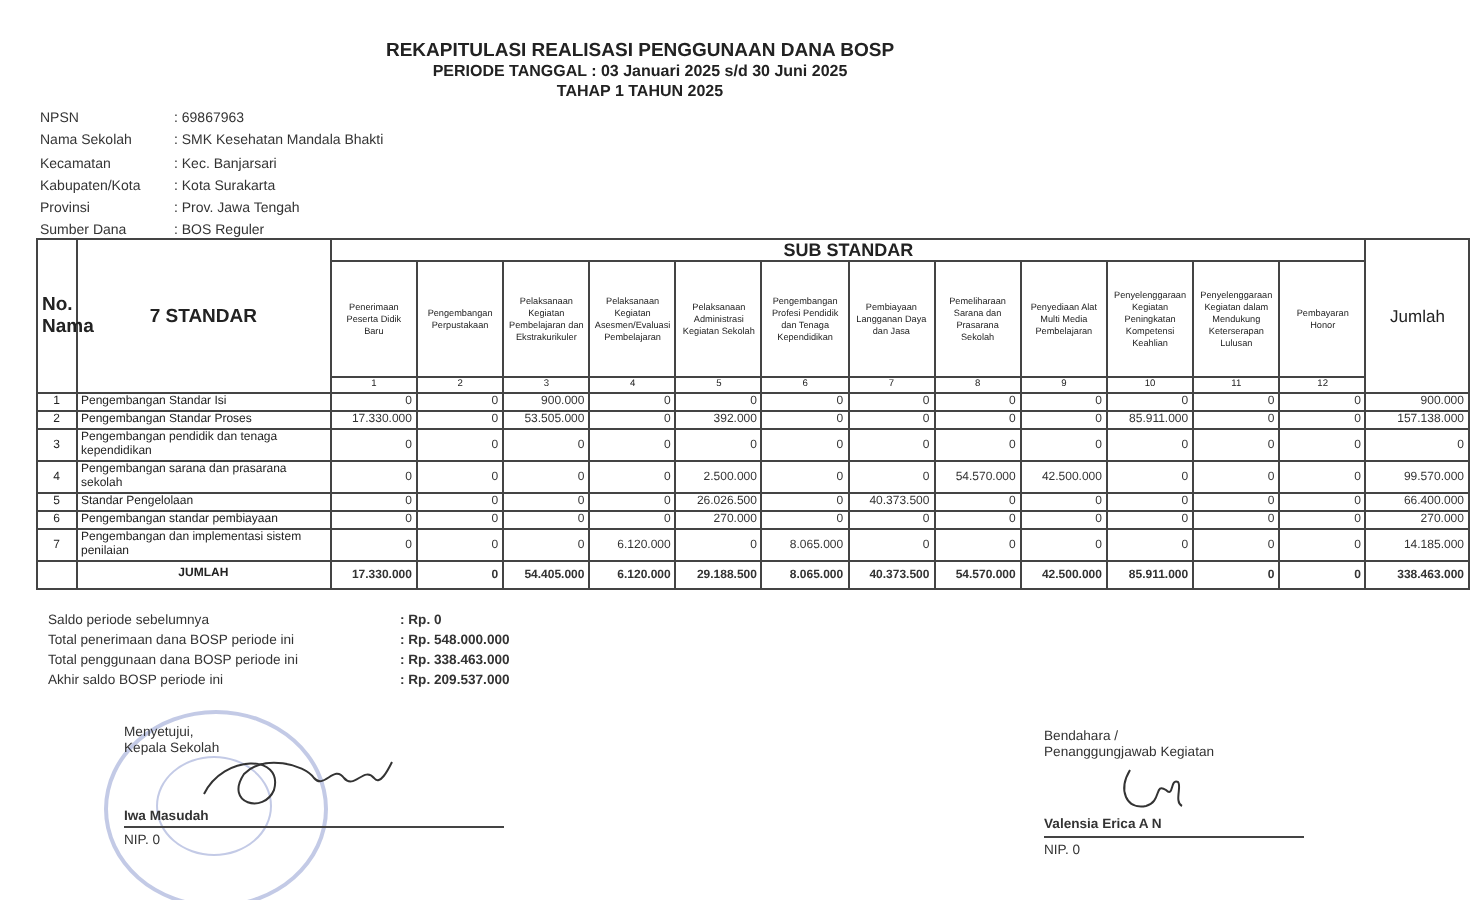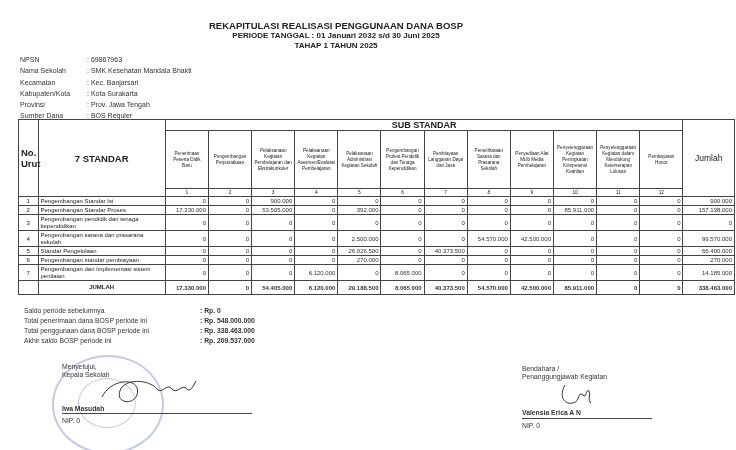--- a/index.html
+++ b/index.html
@@ -1,17 +1,17 @@
 <!DOCTYPE html>
 <html><head>
 <meta charset="utf-8">
 <style>
   html, body { margin:0; padding:0; background:#fff; }
   body { width:736px; height:450px; position:relative; overflow:hidden; font-family:"Liberation Sans", sans-serif; color:#222; }
-  .title { position:absolute; left:0; width:640px; text-align:center; font-weight:bold;padding-left:16px; }
+  .title { position:absolute; left:0; width:640px; text-align:center; font-weight:bold; }
   .t1 { top:20px; font-size:9.5px; }
   .t2 { top:31px; font-size:8px; }
   .t3 { top:41px; font-size:8px; }
   .info { position:absolute; left:20px; top:56px; font-size:7px; color:#333; }
   .info .row { height:11.3px; display:flex; }
   .info .k { width:67px; }
   .info .v { }
   table.rekap { position:absolute; left:18px; top:119px; border-collapse:collapse; width:717px; table-layout:fixed; font-size:6px; }
   table.rekap td, table.rekap th { border:1px solid #444; padding:0 2px; }
   th { font-weight:normal; text-align:center; vertical-align:middle; font-size:4.6px; line-height:6px; }
@@ -34,21 +34,21 @@
   .sig .role { line-height:8px; }
   .sig .nm { font-weight:bold; }
   .sig .line { border-top:1px solid #444; }
   .stamp { position:absolute; left:52px; top:355px; width:108px; height:95px; border:2px solid #aab3dc; border-radius:50%; opacity:0.7; }
   .stamp2 { position:absolute; left:78px; top:378px; width:56px; height:48px; border:1px solid #aab3dc; border-radius:50%; opacity:0.7; }
 </style>
 </head>
 <body>
 
 <div class="title t1">REKAPITULASI REALISASI PENGGUNAAN DANA BOSP</div>
-<div class="title t2">PERIODE TANGGAL : 01 Januari 2032 s/d 30 Juni 2025</div>
+<div class="title t2">PERIODE TANGGAL : 03 Januari 2025 s/d 30 Juni 2025</div>
 <div class="title t3">TAHAP 1 TAHUN 2025</div>
 
 <div class="info" id="info">
     <div class="row">
       <span class="k">NPSN</span>
       <span class="v">: 69867963</span>
     </div>
     <div class="row">
       <span class="k">Nama Sekolah</span>
       <span class="v">: SMK Kesehatan Mandala Bhakti</span>
@@ -84,21 +84,21 @@
       <col style="width:42px">
       <col style="width:42px">
     <col style="width:42px">
       <col style="width:42px">
       <col style="width:42px">
       <col style="width:42px">
     <col style="width:50px">
   </colgroup>
   <thead>
     <tr>
-      <th class="big" rowspan="3">No. Urut</th>
+      <th class="big" rowspan="3">No. Nama</th>
       <th class="big" rowspan="3">7 STANDAR</th>
       <th class="sub" colspan="12">SUB STANDAR</th>
       <th class="jml" rowspan="3">Jumlah</th>
     </tr>
     <tr id="col-labels" style="height:58px">
         <th>Penerimaan Peserta Didik Baru</th>
         <th>Pengembangan Perpustakaan</th>
         <th>Pelaksanaan Kegiatan Pembelajaran dan Ekstrakurikuler</th>
         <th>Pelaksanaan Kegiatan Asesmen/Evaluasi Pembelajaran</th>
         <th>Pelaksanaan Administrasi Kegiatan Sekolah</th>

